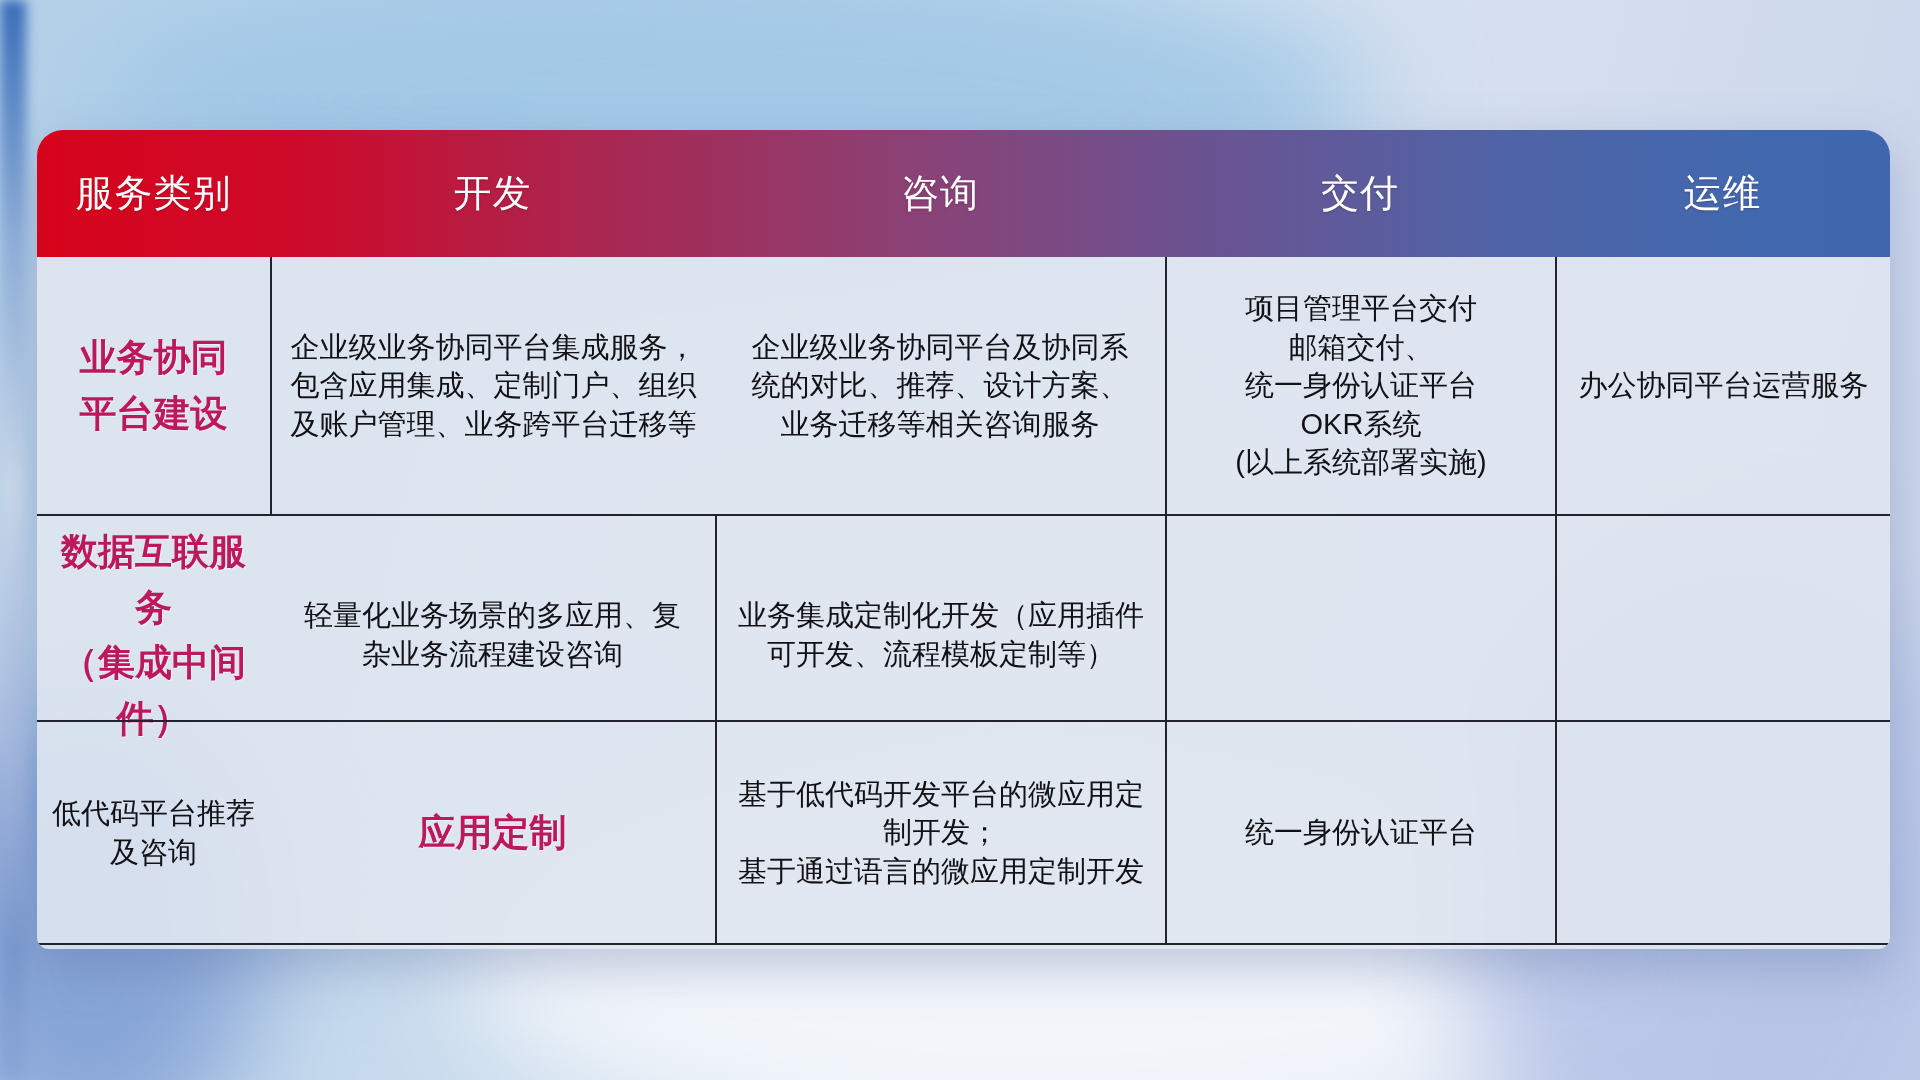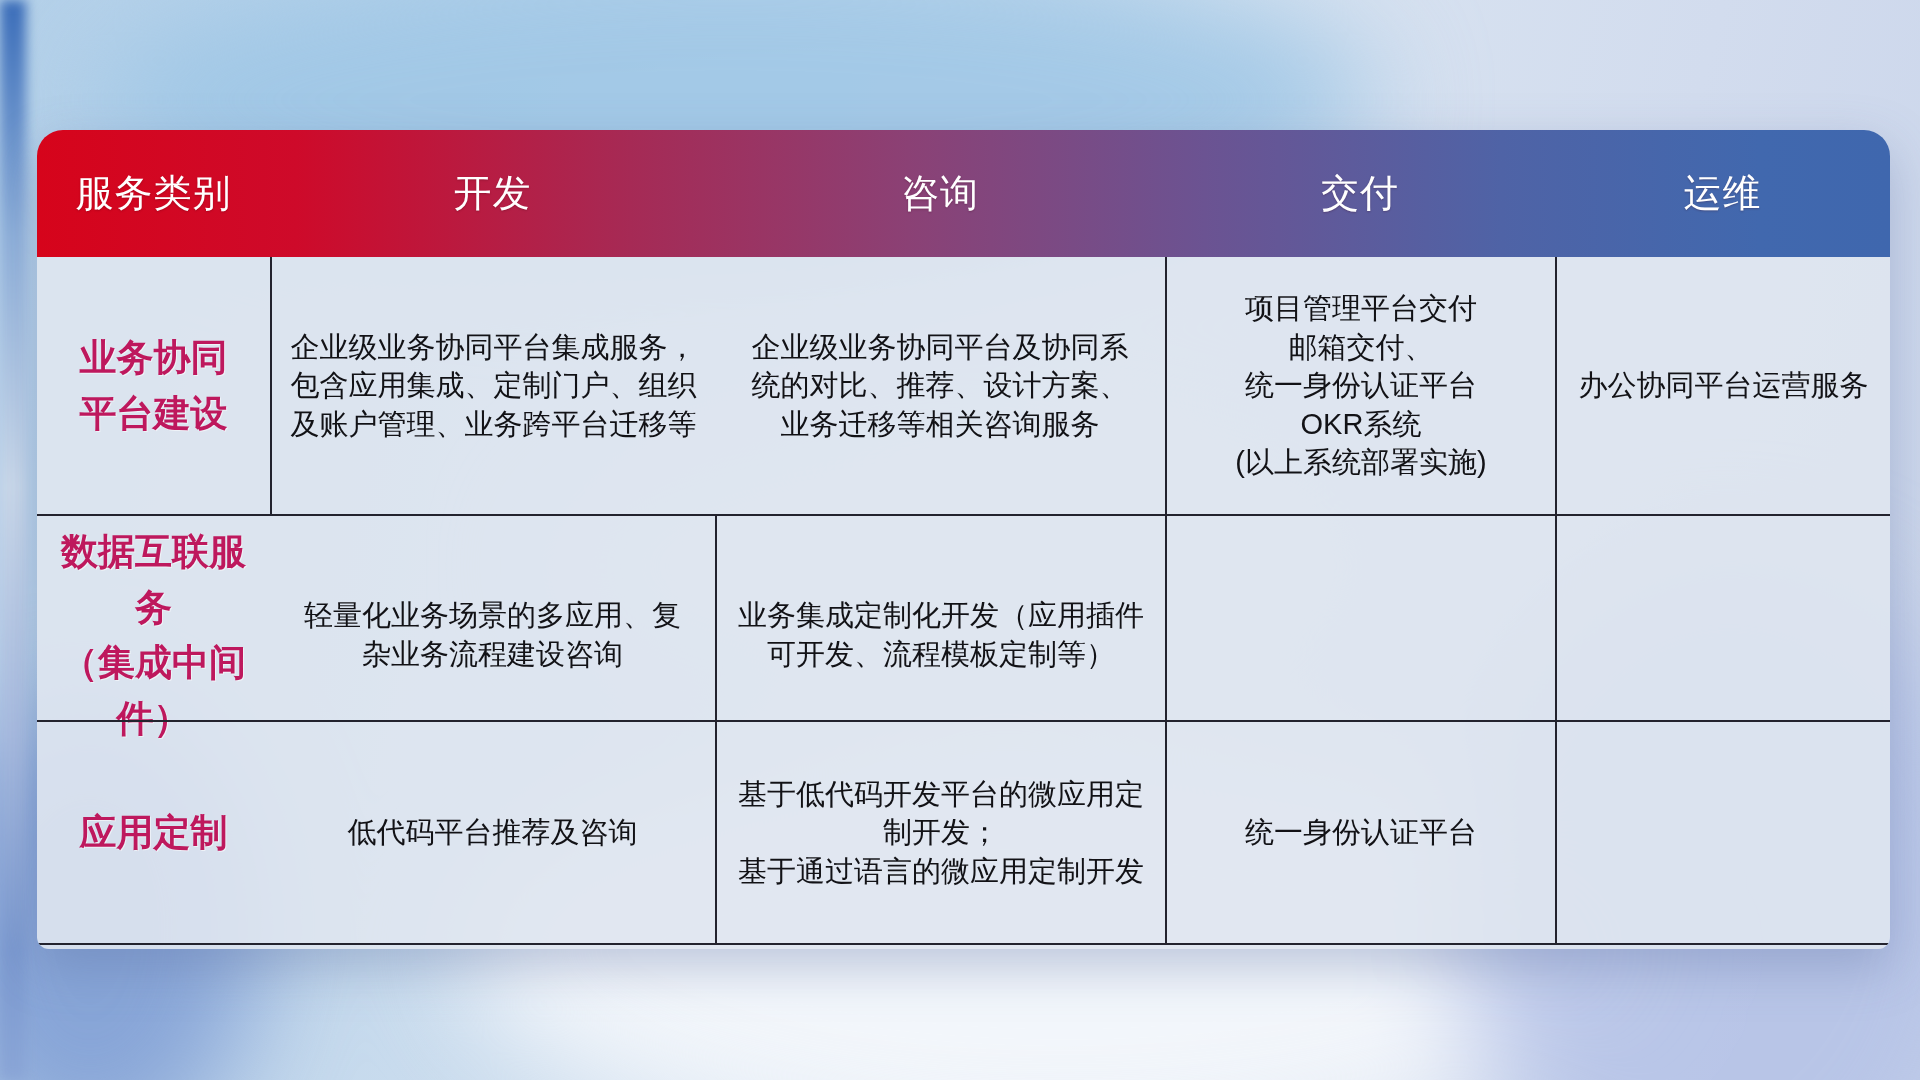--- a/index.html
+++ b/index.html
@@ -159,24 +159,24 @@
       <div class="cell bl">
           <div class="txt"></div>
         </div>
       <div class="cell bl">
           <div class="txt"></div>
         </div>
     </div>
 
     <div class="trow">
       <div class="cell">
-          <div class="cat">应用定制</div>
+          <div class="txt">低代码平台推荐及咨询</div>
         </div>
       <div class="cell">
-          <div class="txt">低代码平台推荐及咨询</div>
+          <div class="cat">应用定制</div>
         </div>
       <div class="cell bl">
           <div class="txt">基于低代码开发平台的微应用定
 制开发；
 基于通过语言的微应用定制开发</div>
         </div>
       <div class="cell bl">
           <div class="txt">统一身份认证平台</div>
         </div>
       <div class="cell bl">

